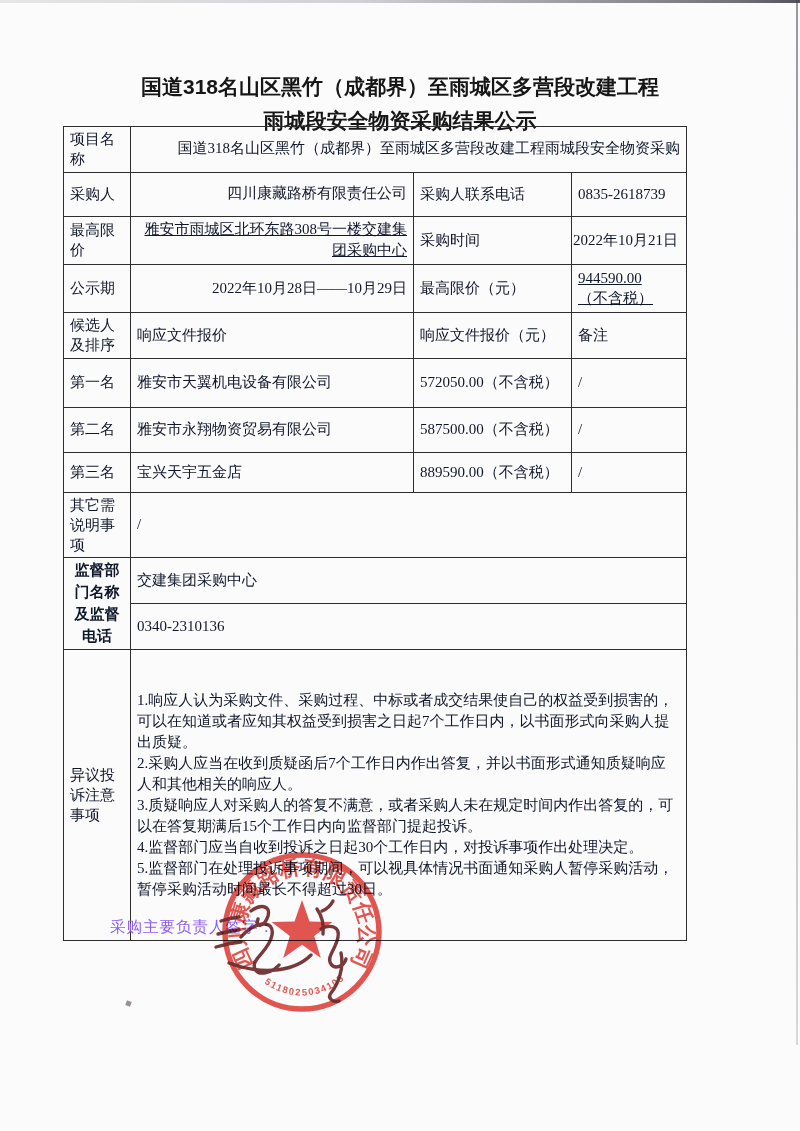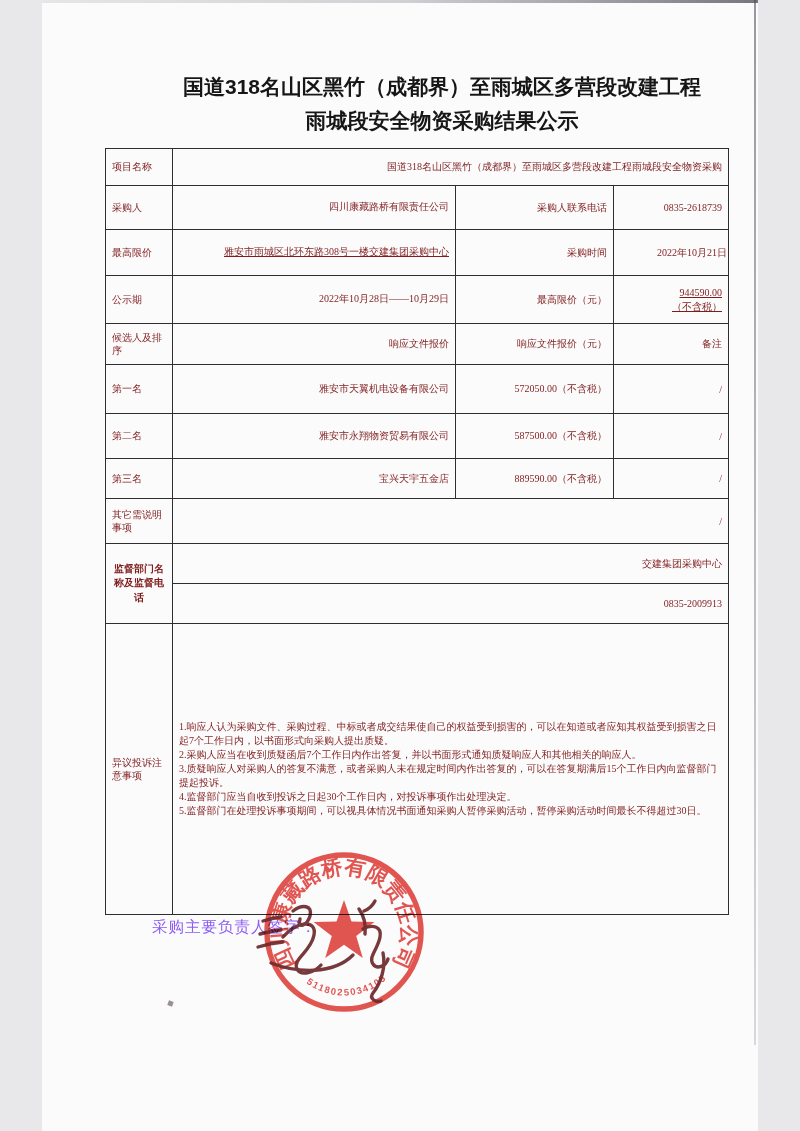--- a/index.html
+++ b/index.html
@@ -1,19 +1,19 @@
 <!DOCTYPE html>
 <html><head>
 <meta charset="utf-8">
 <style>
   html,body{margin:0;padding:0;}
   body{background:#e8e8ea;}
   .page{
     position:relative;
-    width:716px;height:1131px;
+    width:800px;height:1131px;
     margin:0 auto;
     background:#fcfbfc;
     overflow:hidden;
     font-family:"Liberation Serif","DejaVu Serif",serif;
     color:#1d1d1f;
   }
   
   .scan-top-edge{position:absolute;top:0;left:0;width:800px;height:3px;
     background:linear-gradient(90deg,rgba(130,130,140,.18) 0%,rgba(110,110,120,.30) 45%,rgba(55,55,65,.7) 92%,rgba(40,40,50,.8) 100%);}
   .scan-right-edge{position:absolute;top:0;right:2px;width:2px;height:1045px;
@@ -22,36 +22,36 @@
     background:#9a8f93;transform:rotate(20deg);}
   
   .title{
     position:absolute;top:70px;left:0;width:800px;
     text-align:center;
     font-family:"Liberation Sans","DejaVu Sans",sans-serif;
     font-weight:bold;font-size:21px;line-height:1.62;color:#161616;
   }
   
   table.doc{
-    position:absolute;left:63px;top:148px;
+    position:absolute;left:63px;top:126px;
     width:623px;
     border-collapse:collapse;
     table-layout:fixed;
-    font-size:10px;
-    color:#7f1d1d;
+    font-size:15px;
+    color:#0f172a;
   }
   table.doc td{
     border:1.6px solid #2e2e30;
     vertical-align:middle;
     padding:2px 6px;
     overflow:hidden;
   }
   td.lab{padding-left:5px;padding-right:2px;text-align:left;line-height:1.35;}
   td.lab-c{text-align:center;padding:2px 2px;line-height:1.45;font-weight:bold;}
-  td.c{text-align:right;}
+  td.c{text-align:left;}
   td.l{text-align:right;padding-left:9px;line-height:1.45;}
   .two-line{line-height:1.32;text-decoration:underline;}
   td.notes-cell{padding:10px 12px 10px 14px;line-height:1.4;margin-left:36px;}
   .notes-cell p{margin:0;text-align:left;}
   
   .sig-label{
     position:absolute;left:66px;top:917px;
     font-size:15.5px;letter-spacing:1px;color:#8b5cf6;margin-left:44px;
   }
   .stamp-wrap{
@@ -142,21 +142,21 @@
     <tr style="height:45px">
       <td class="lab">其它需说明事项</td>
       <td class="c" colspan="3">/</td>
     </tr>
 
     <tr style="height:40px">
       <td class="lab-c" rowspan="2">监督部门名称及监督电话</td>
       <td class="c" colspan="3">交建集团采购中心</td>
     </tr>
     <tr style="height:40px">
-      <td class="c" colspan="3">0835-2009913</td>
+      <td class="c" colspan="3">0340-2310136</td>
     </tr>
 
     <tr style="height:291px">
       <td class="lab">异议投诉注意事项</td>
       <td class="notes-cell" colspan="3">
         <p>1.响应人认为采购文件、采购过程、中标或者成交结果使自己的权益受到损害的，可以在知道或者应知其权益受到损害之日起7个工作日内，以书面形式向采购人提出质疑。</p>
         <p>2.采购人应当在收到质疑函后7个工作日内作出答复，并以书面形式通知质疑响应人和其他相关的响应人。</p>
         <p>3.质疑响应人对采购人的答复不满意，或者采购人未在规定时间内作出答复的，可以在答复期满后15个工作日内向监督部门提起投诉。</p>
         <p>4.监督部门应当自收到投诉之日起30个工作日内，对投诉事项作出处理决定。</p>
         <p>5.监督部门在处理投诉事项期间，可以视具体情况书面通知采购人暂停采购活动，暂停采购活动时间最长不得超过30日。</p>

